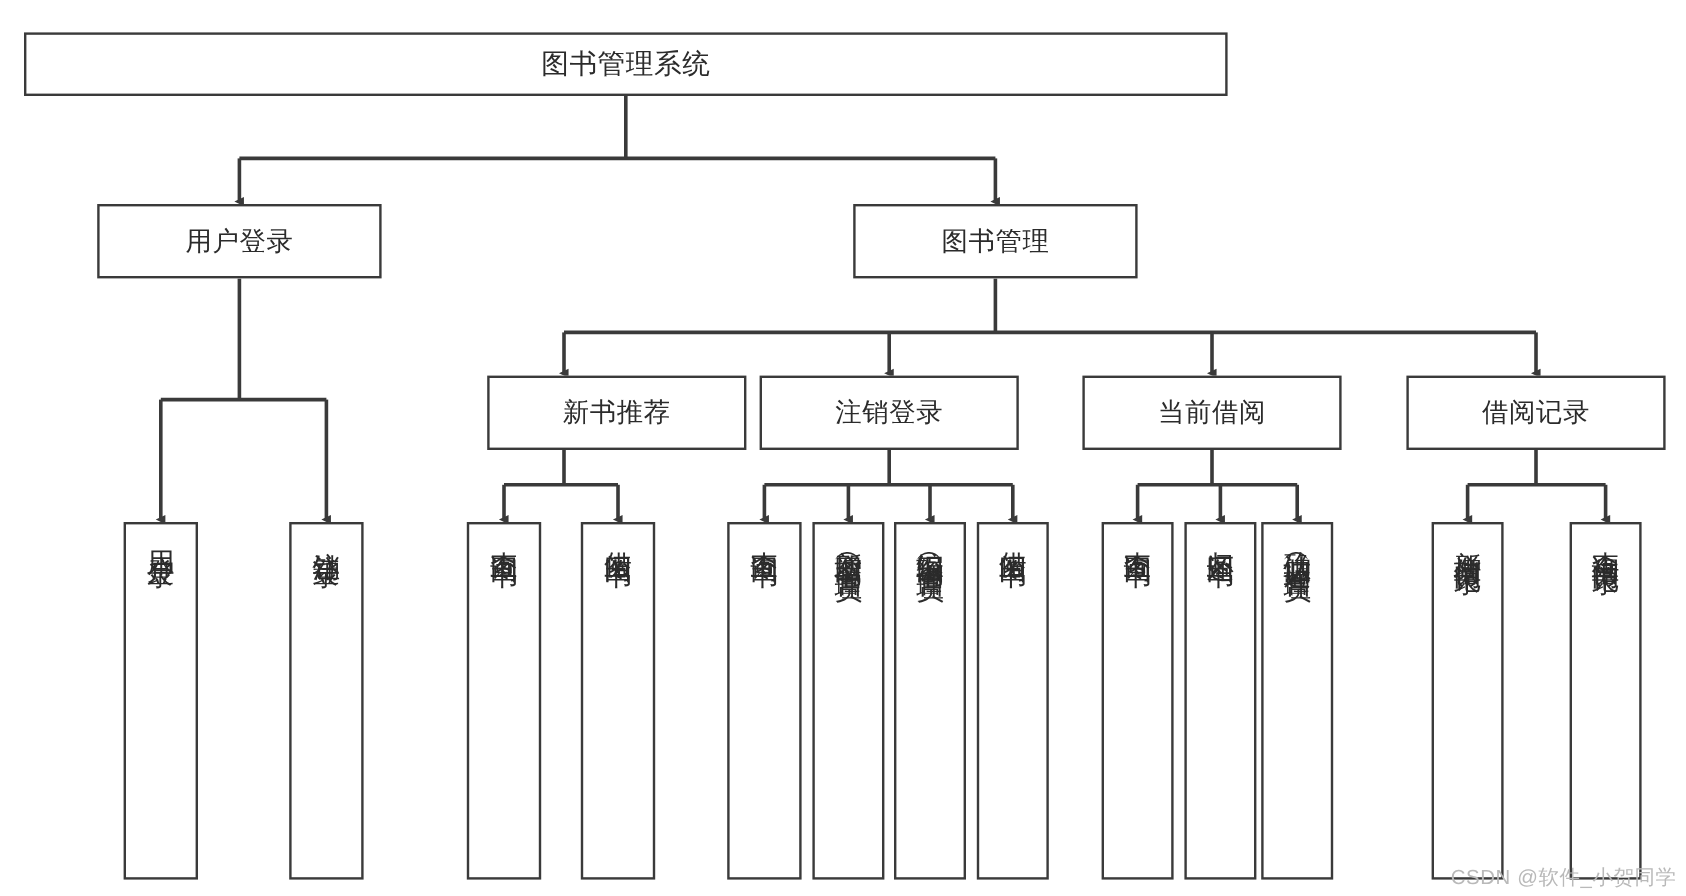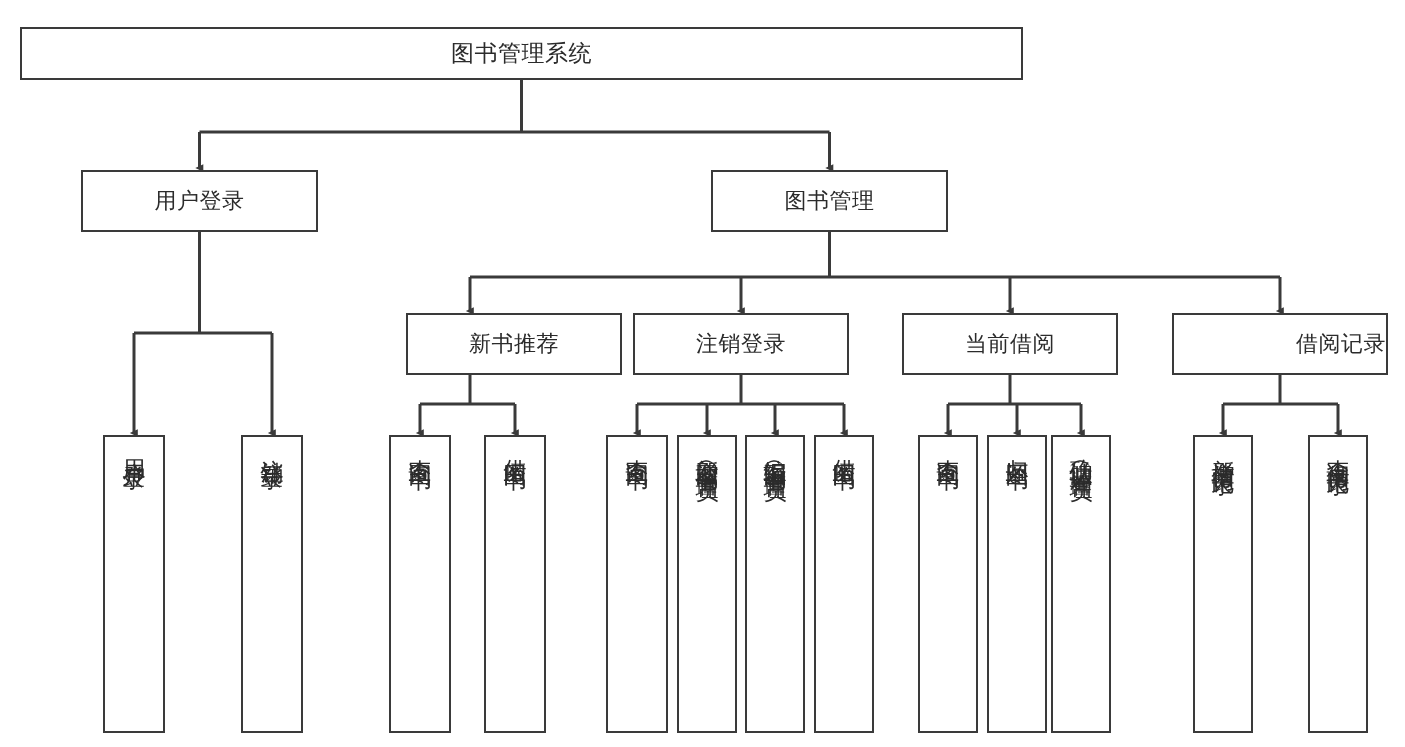--- a/index.html
+++ b/index.html
@@ -123,21 +123,21 @@
       </div>
       <div class="node horizontal" style="left: 362px; top: 313px; width: 216px; height: 62px; margin-left: 44px;">
         <span class="label">新书推荐</span>
       </div>
       <div class="node horizontal" style="left: 633px; top: 313px; width: 216px; height: 62px;">
         <span class="label">注销登录</span>
       </div>
       <div class="node horizontal" style="left: 902px; top: 313px; width: 216px; height: 62px;">
         <span class="label">当前借阅</span>
       </div>
-      <div class="node horizontal" style="left: 1172px; top: 313px; width: 216px; height: 62px; justify-content: flex-end;">
+      <div class="node horizontal" style="left: 1172px; top: 313px; width: 216px; height: 62px;">
         <span class="label">借阅记录</span>
       </div>
       <div class="node vertical" style="left: 103px; top: 435px; width: 62px; height: 298px;">
         <span class="label">用户登录</span>
       </div>
       <div class="node vertical" style="left: 241px; top: 435px; width: 62px; height: 298px;">
         <span class="label">注销登录</span>
       </div>
       <div class="node vertical" style="left: 389px; top: 435px; width: 62px; height: 298px;">
         <span class="label">查询图书</span>
@@ -167,13 +167,14 @@
         <span class="label">确认归还（管理员）</span>
       </div>
       <div class="node vertical" style="left: 1193px; top: 435px; width: 60px; height: 298px;">
         <span class="label">新增借阅记录</span>
       </div>
       <div class="node vertical" style="left: 1308px; top: 435px; width: 60px; height: 298px;">
         <span class="label">查询借阅记录</span>
       </div>
     </div>
 
+  <div class="watermark">CSDN @软件_小贺同学</div>
 </div>
 
 </body></html>

